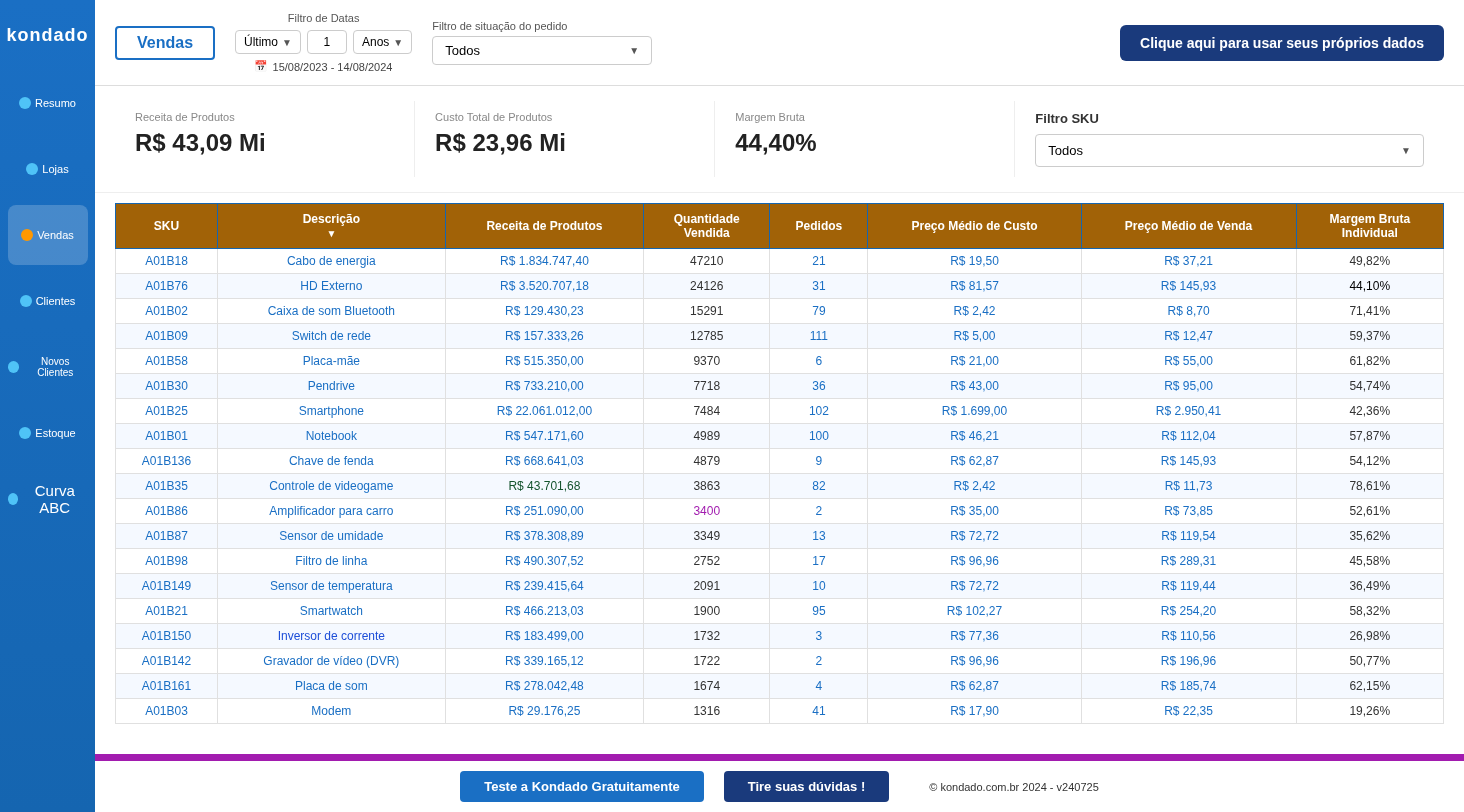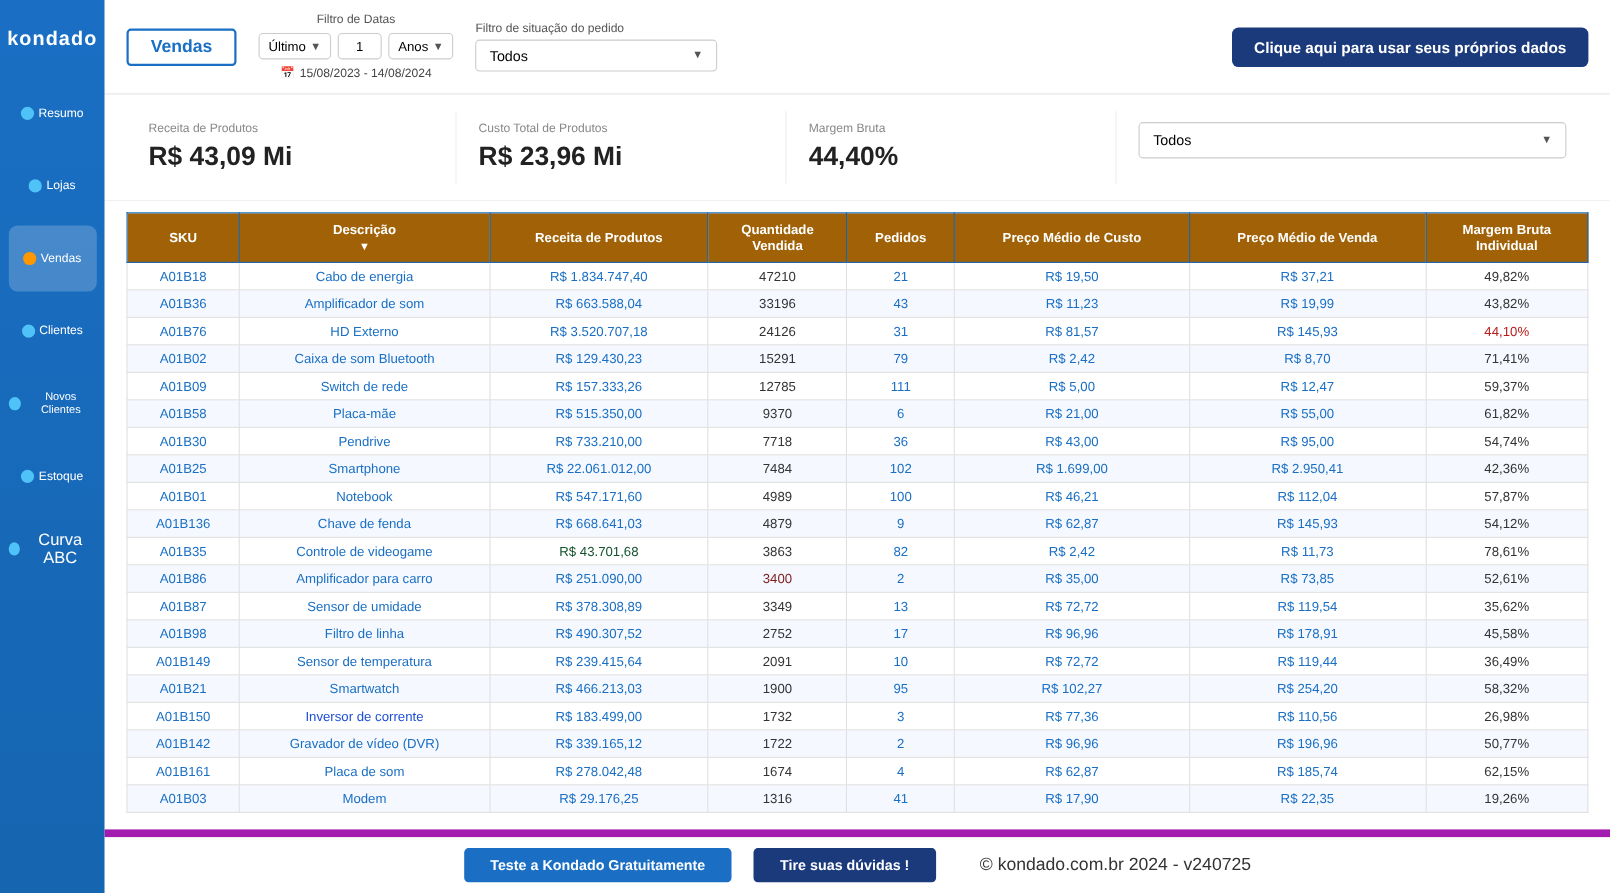--- a/index.html
+++ b/index.html
@@ -108,21 +108,21 @@
     
     .footer {
       background: white; border-top: 7px solid #a21caf; padding: 10px 20px;
       display: flex; align-items: center; justify-content: center; gap: 20px; flex-shrink: 0;
     }
     .footer-btn {
       padding: 8px 24px; border: none; border-radius: 4px; font-size: 13px; font-weight: bold; cursor: pointer;
     }
     .footer-btn.teal { background: #1a6fc4; color: white; }
     .footer-btn.dark { background: #1a3a7c; color: white; }
-    .footer-copy { font-size: 16px; color: #333; margin-left: 20px; }
+    .footer-copy { font-size: 11px; color: #333; margin-left: 20px; }
 
     
     ::-webkit-scrollbar { width: 8px; }
     ::-webkit-scrollbar-track { background: #f1f1f1; }
     ::-webkit-scrollbar-thumb { background: #aaa; border-radius: 4px; }
 
     .chevron { font-size: 10px; color: #555; }
   </style>
 </head>
 <body>
@@ -204,20 +204,21 @@
     </div>
     <div class="kpi-card">
       <div class="kpi-label">Custo Total de Produtos</div>
       <div class="kpi-value">R$ 23,96 Mi</div>
     </div>
     <div class="kpi-card">
       <div class="kpi-label">Margem Bruta</div>
       <div class="kpi-value">44,40%</div>
     </div>
     <div class="sku-filter-card">
+      <div class="sku-filter-label">Filtro SKU</div>
       <div class="sku-dropdown">
         <span>Todos</span>
         <span class="chevron">▼</span>
       </div>
     </div>
   </div>
 
   <div class="table-container">
     <table>
       <thead>
@@ -237,38 +238,28 @@
       <td style="color:#1a6fc4">A01B18</td>
       <td style="color:#1a6fc4">Cabo de energia</td>
       <td style="color:#1a6fc4">R$ 1.834.747,40</td>
       <td style="color:#333">47210</td>
       <td style="color:#1a6fc4">21</td>
       <td style="color:#1a6fc4">R$ 19,50</td>
       <td style="color:#1a6fc4">R$ 37,21</td>
       <td style="color:#333">49,82%</td>
     </tr>
           <tr>
-      <td style="color:#1a6fc4">A01B36</td>
-      <td style="color:#1a6fc4">Amplificador de som</td>
-      <td style="color:#1a6fc4">R$ 663.588,04</td>
-      <td style="color:#333">33196</td>
-      <td style="color:#1a6fc4">43</td>
-      <td style="color:#1a6fc4">R$ 11,23</td>
-      <td style="color:#1a6fc4">R$ 19,99</td>
-      <td style="color:#333">43,82%</td>
-    </tr>
-          <tr>
       <td style="color:#1a6fc4">A01B76</td>
       <td style="color:#1a6fc4">HD Externo</td>
       <td style="color:#1a6fc4">R$ 3.520.707,18</td>
       <td style="color:#333">24126</td>
       <td style="color:#1a6fc4">31</td>
       <td style="color:#1a6fc4">R$ 81,57</td>
       <td style="color:#1a6fc4">R$ 145,93</td>
-      <td style="color:#b91c1c">44,10%</td>
+      <td style="color:#000000">44,10%</td>
     </tr>
           <tr>
       <td style="color:#1a6fc4">A01B02</td>
       <td style="color:#1a6fc4">Caixa de som Bluetooth</td>
       <td style="color:#1a6fc4">R$ 129.430,23</td>
       <td style="color:#333">15291</td>
       <td style="color:#1a6fc4">79</td>
       <td style="color:#1a6fc4">R$ 2,42</td>
       <td style="color:#1a6fc4">R$ 8,70</td>
       <td style="color:#333">71,41%</td>
@@ -340,21 +331,21 @@
       <td style="color:#333">3863</td>
       <td style="color:#1a6fc4">82</td>
       <td style="color:#1a6fc4">R$ 2,42</td>
       <td style="color:#1a6fc4">R$ 11,73</td>
       <td style="color:#333">78,61%</td>
     </tr>
           <tr>
       <td style="color:#1a6fc4">A01B86</td>
       <td style="color:#1a6fc4">Amplificador para carro</td>
       <td style="color:#1a6fc4">R$ 251.090,00</td>
-      <td style="color:#7f1d1d">3400</td>
+      <td style="color:#a21caf">3400</td>
       <td style="color:#1a6fc4">2</td>
       <td style="color:#1a6fc4">R$ 35,00</td>
       <td style="color:#1a6fc4">R$ 73,85</td>
       <td style="color:#333">52,61%</td>
     </tr>
           <tr>
       <td style="color:#1a6fc4">A01B87</td>
       <td style="color:#1a6fc4">Sensor de umidade</td>
       <td style="color:#1a6fc4">R$ 378.308,89</td>
       <td style="color:#333">3349</td>
@@ -363,21 +354,21 @@
       <td style="color:#1a6fc4">R$ 119,54</td>
       <td style="color:#333">35,62%</td>
     </tr>
           <tr>
       <td style="color:#1a6fc4">A01B98</td>
       <td style="color:#1a6fc4">Filtro de linha</td>
       <td style="color:#1a6fc4">R$ 490.307,52</td>
       <td style="color:#333">2752</td>
       <td style="color:#1a6fc4">17</td>
       <td style="color:#1a6fc4">R$ 96,96</td>
-      <td style="color:#1a6fc4">R$ 178,91</td>
+      <td style="color:#1a6fc4">R$ 289,31</td>
       <td style="color:#333">45,58%</td>
     </tr>
           <tr>
       <td style="color:#1a6fc4">A01B149</td>
       <td style="color:#1a6fc4">Sensor de temperatura</td>
       <td style="color:#1a6fc4">R$ 239.415,64</td>
       <td style="color:#333">2091</td>
       <td style="color:#1a6fc4">10</td>
       <td style="color:#1a6fc4">R$ 72,72</td>
       <td style="color:#1a6fc4">R$ 119,44</td>

